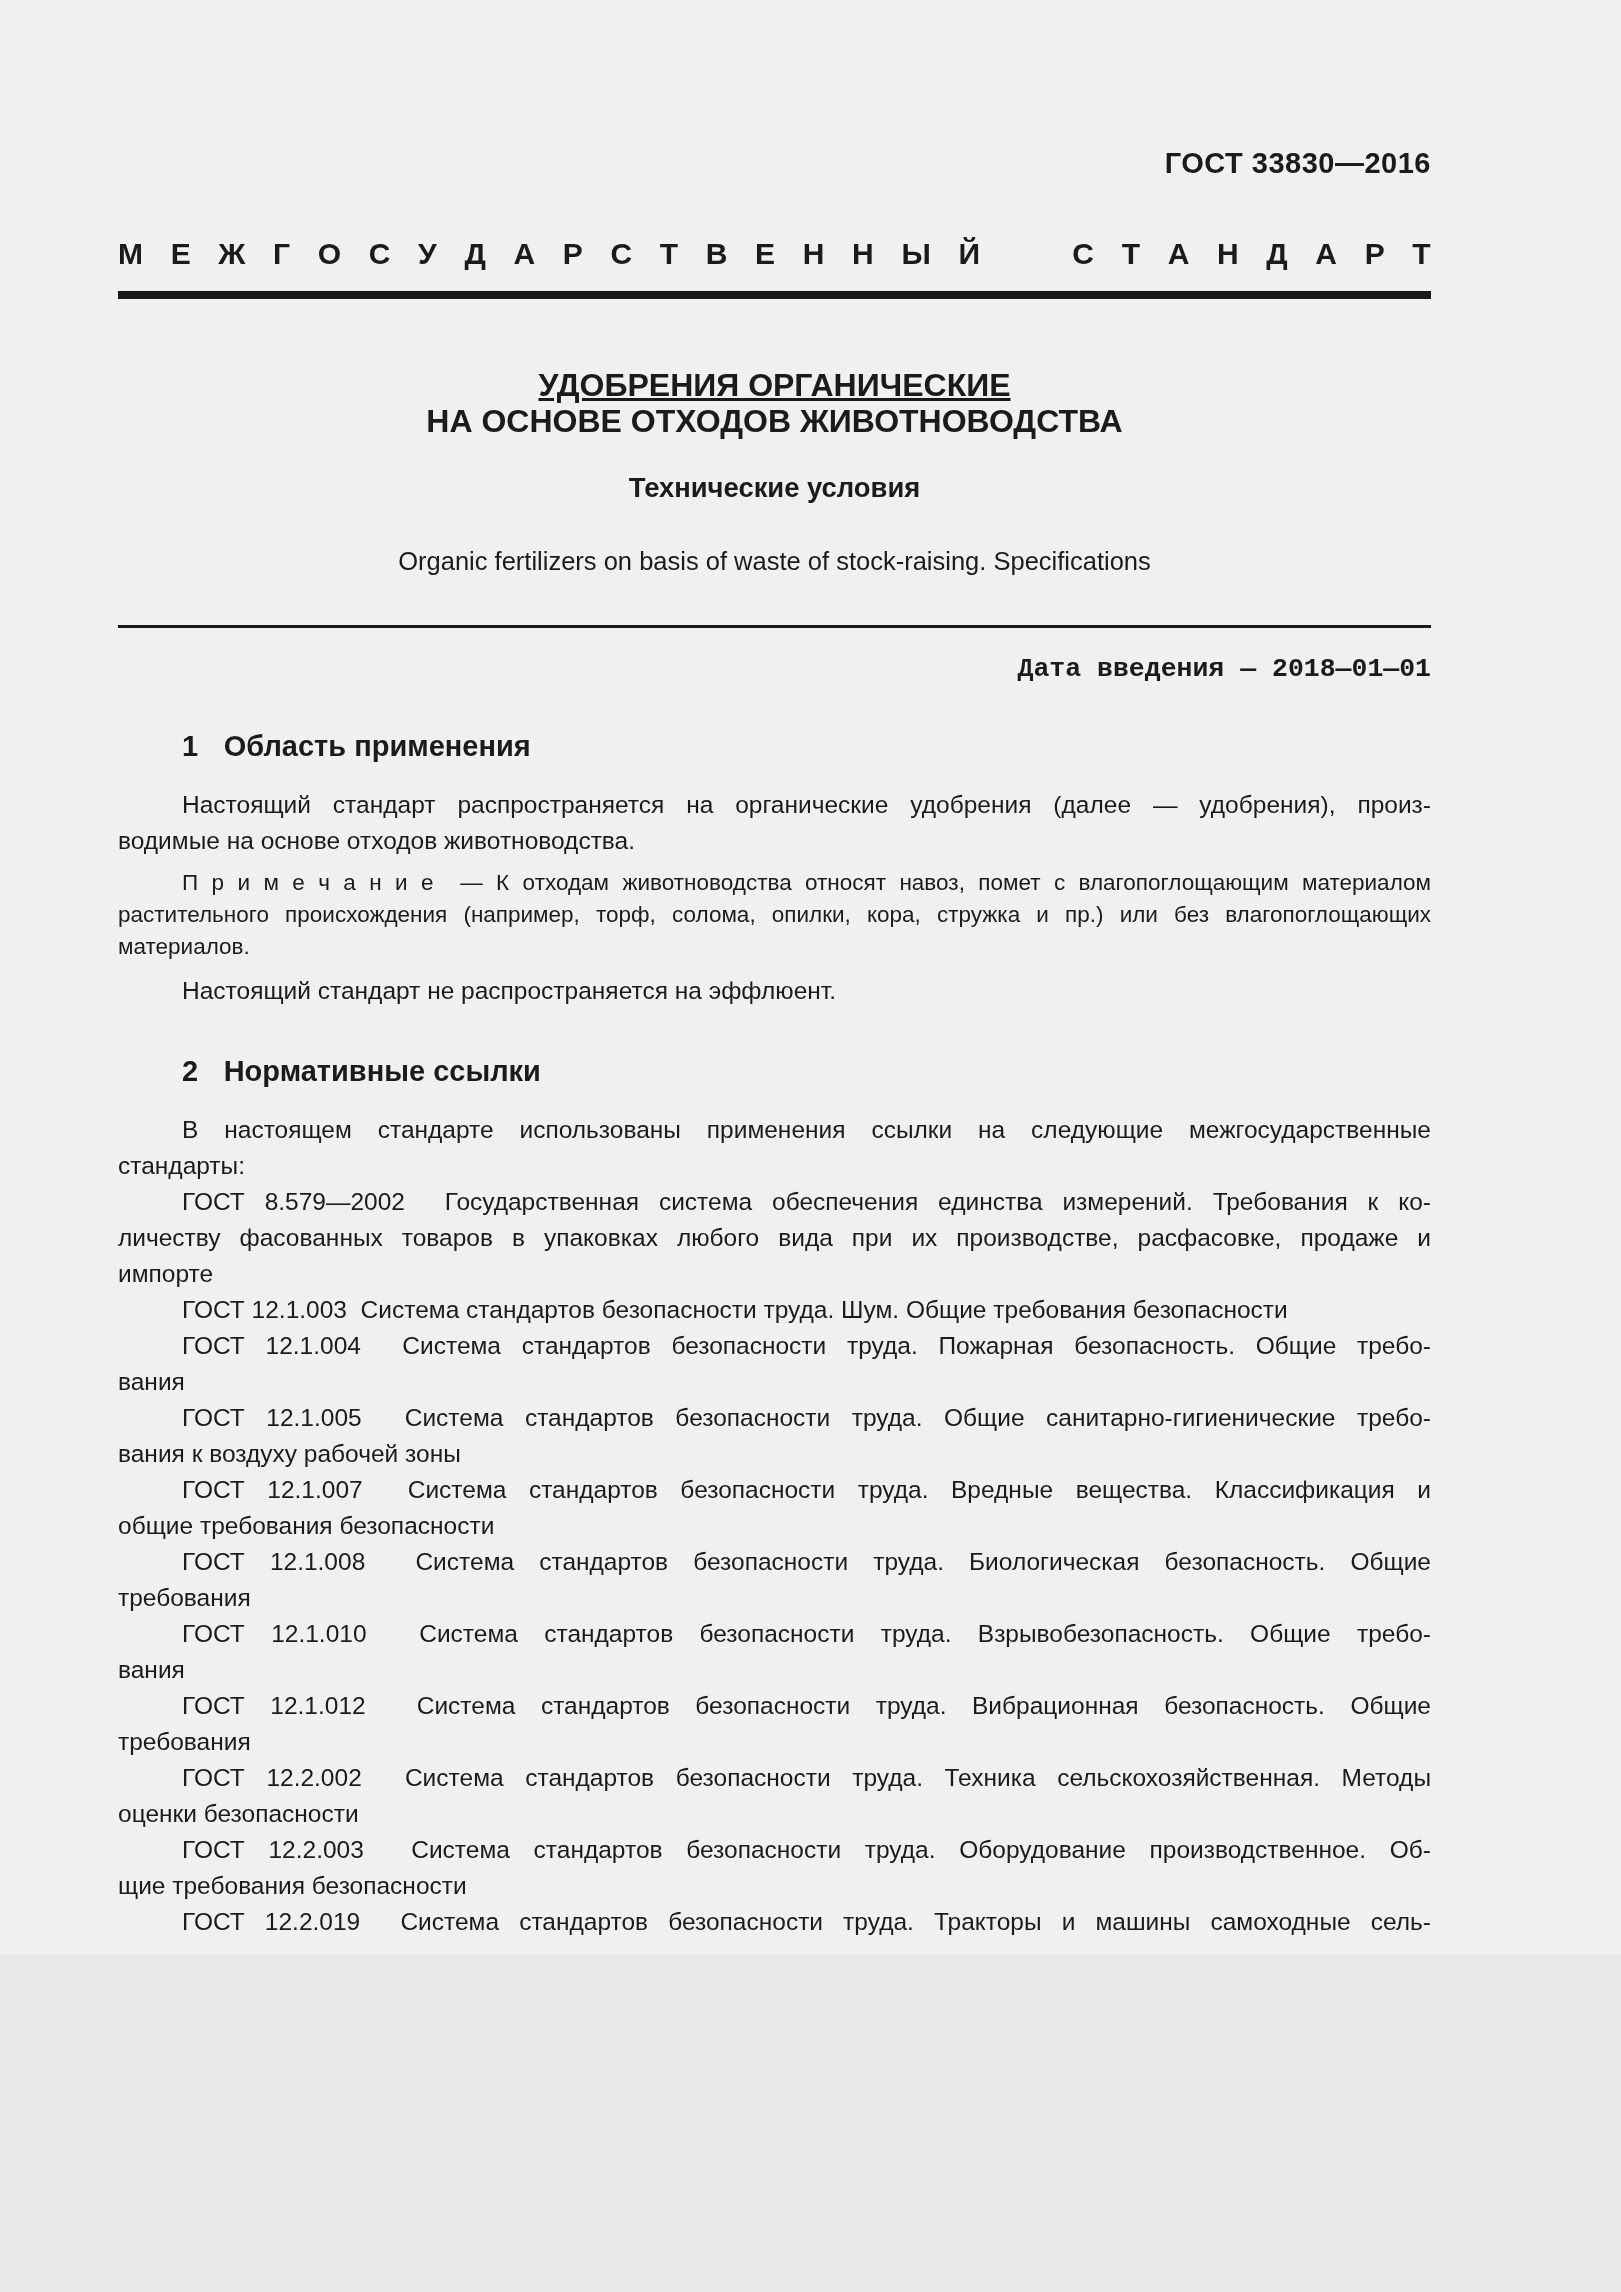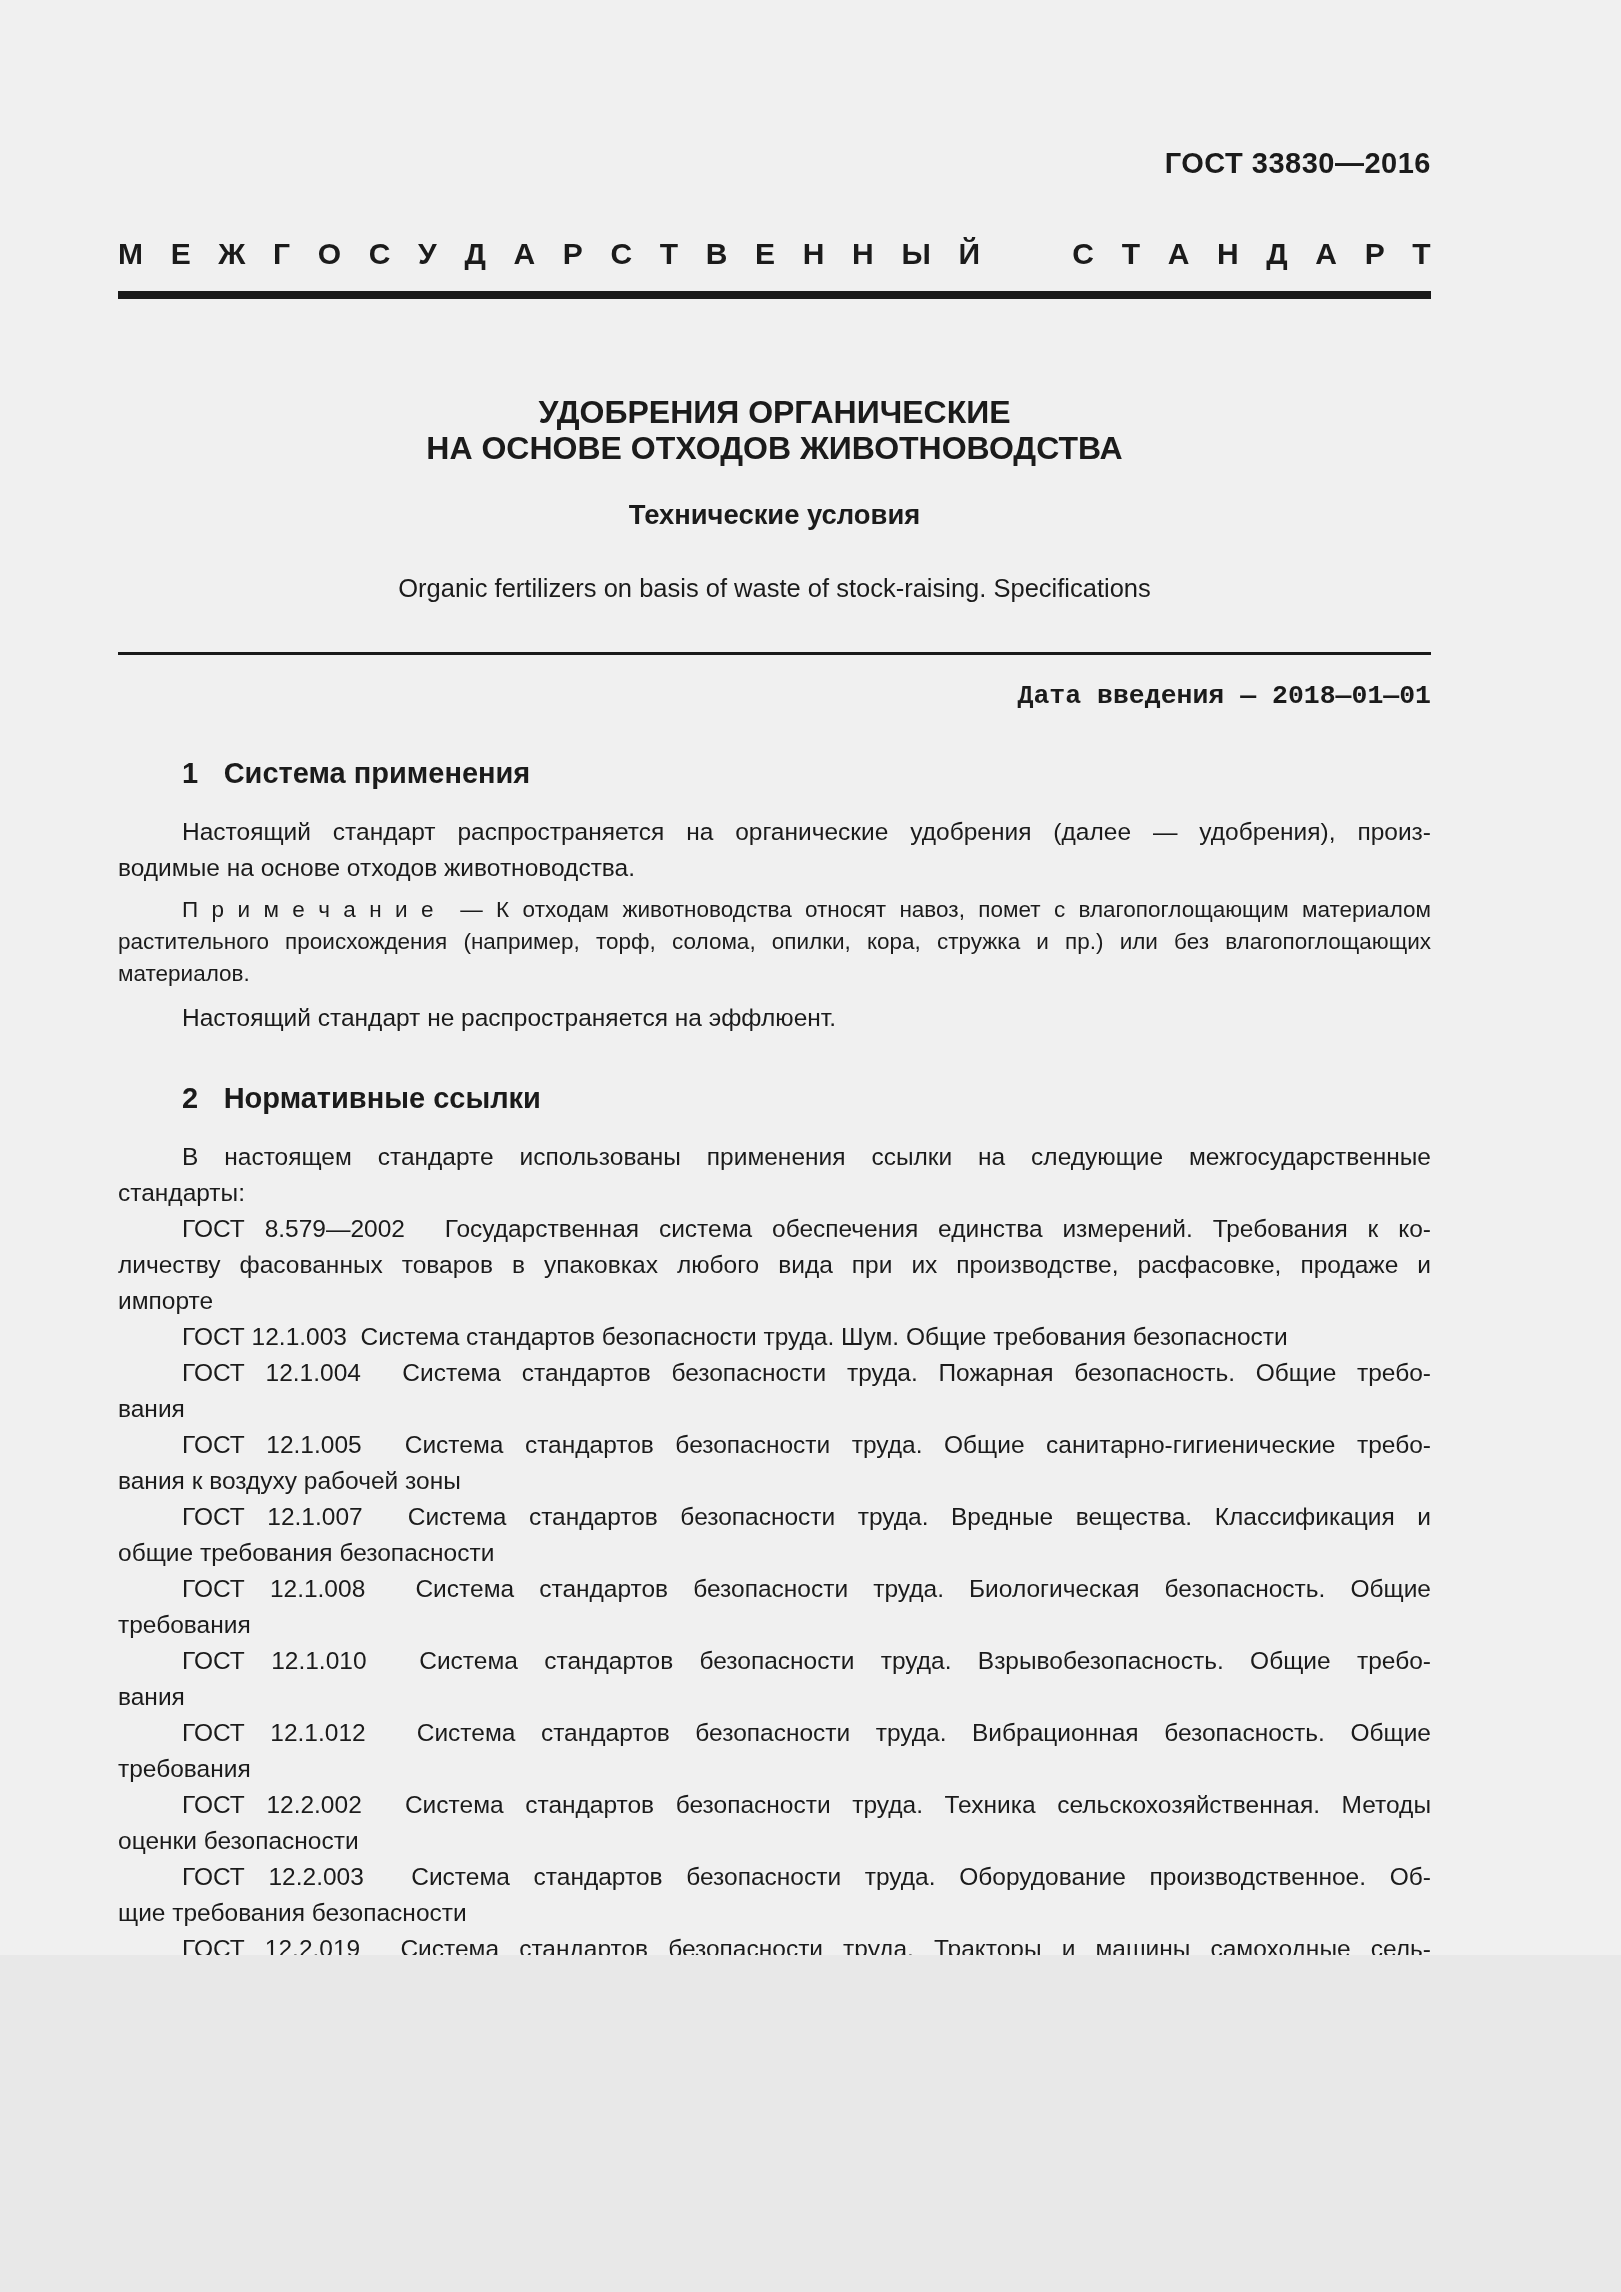--- a/index.html
+++ b/index.html
@@ -25,21 +25,21 @@
     margin-top: 57px;
     font-size: 30px;
     font-weight: bold;
     display: flex;
     justify-content: space-between;
     align-items: baseline;
   }
   .standard-type .wsp { width: 37px; }
   .rule-thick { margin-top: 19.6px; height: 8.8px; background: #1a1a1a; }
   .title-line { font-size: 32px; font-weight: bold; text-align: center; line-height: 36px; }
-  .title-line.first { margin-top: 95px; }
+  .title-line.first { margin-top: 68px; text-decoration: underline; }
   .doc-subtitle { margin-top: 33px; font-size: 27.4px; font-weight: bold; text-align: center; }
   .doc-subtitle-en { margin-top: 43px; font-size: 25.5px; text-align: center; }
   .rule-thin { margin-top: 49px; height: 2.9px; background: #1a1a1a; }
   .date-line {
     margin-top: 25.5px;
     margin-bottom: 39px;
     font-size: 26.5px;
     font-weight: bold;
     text-align: right;
     font-family: Liberation Mono, monospace;
@@ -110,21 +110,21 @@
     <div class="doc-subtitle-en">Organic fertilizers on basis of waste of stock-raising. Specifications</div>
 
     <div class="rule-thin"></div>
 
     <div class="date-line">Дата введения — 2018—01—01</div>
 
     <div id="document-body">
         <section>
           <h2 class="sec-head">
             <span>1</span>
-            <span>Система применения</span>
+            <span>Область применения</span>
           </h2>
           <div class="para">
             <div class="ln first">Настоящий стандарт распространяется на органические удобрения (далее — удобрения), произ-</div>
             <div class="ln last">водимые на основе отходов животноводства.</div>
           </div>
           <div class="para note">
             <div class="ln first">П р и м е ч а н и е&nbsp; — К отходам животноводства относят навоз, помет с влагопоглощающим материалом</div>
             <div class="ln">растительного происхождения (например, торф, солома, опилки, кора, стружка и пр.) или без влагопоглощающих</div>
             <div class="ln last">материалов.</div>
           </div>

